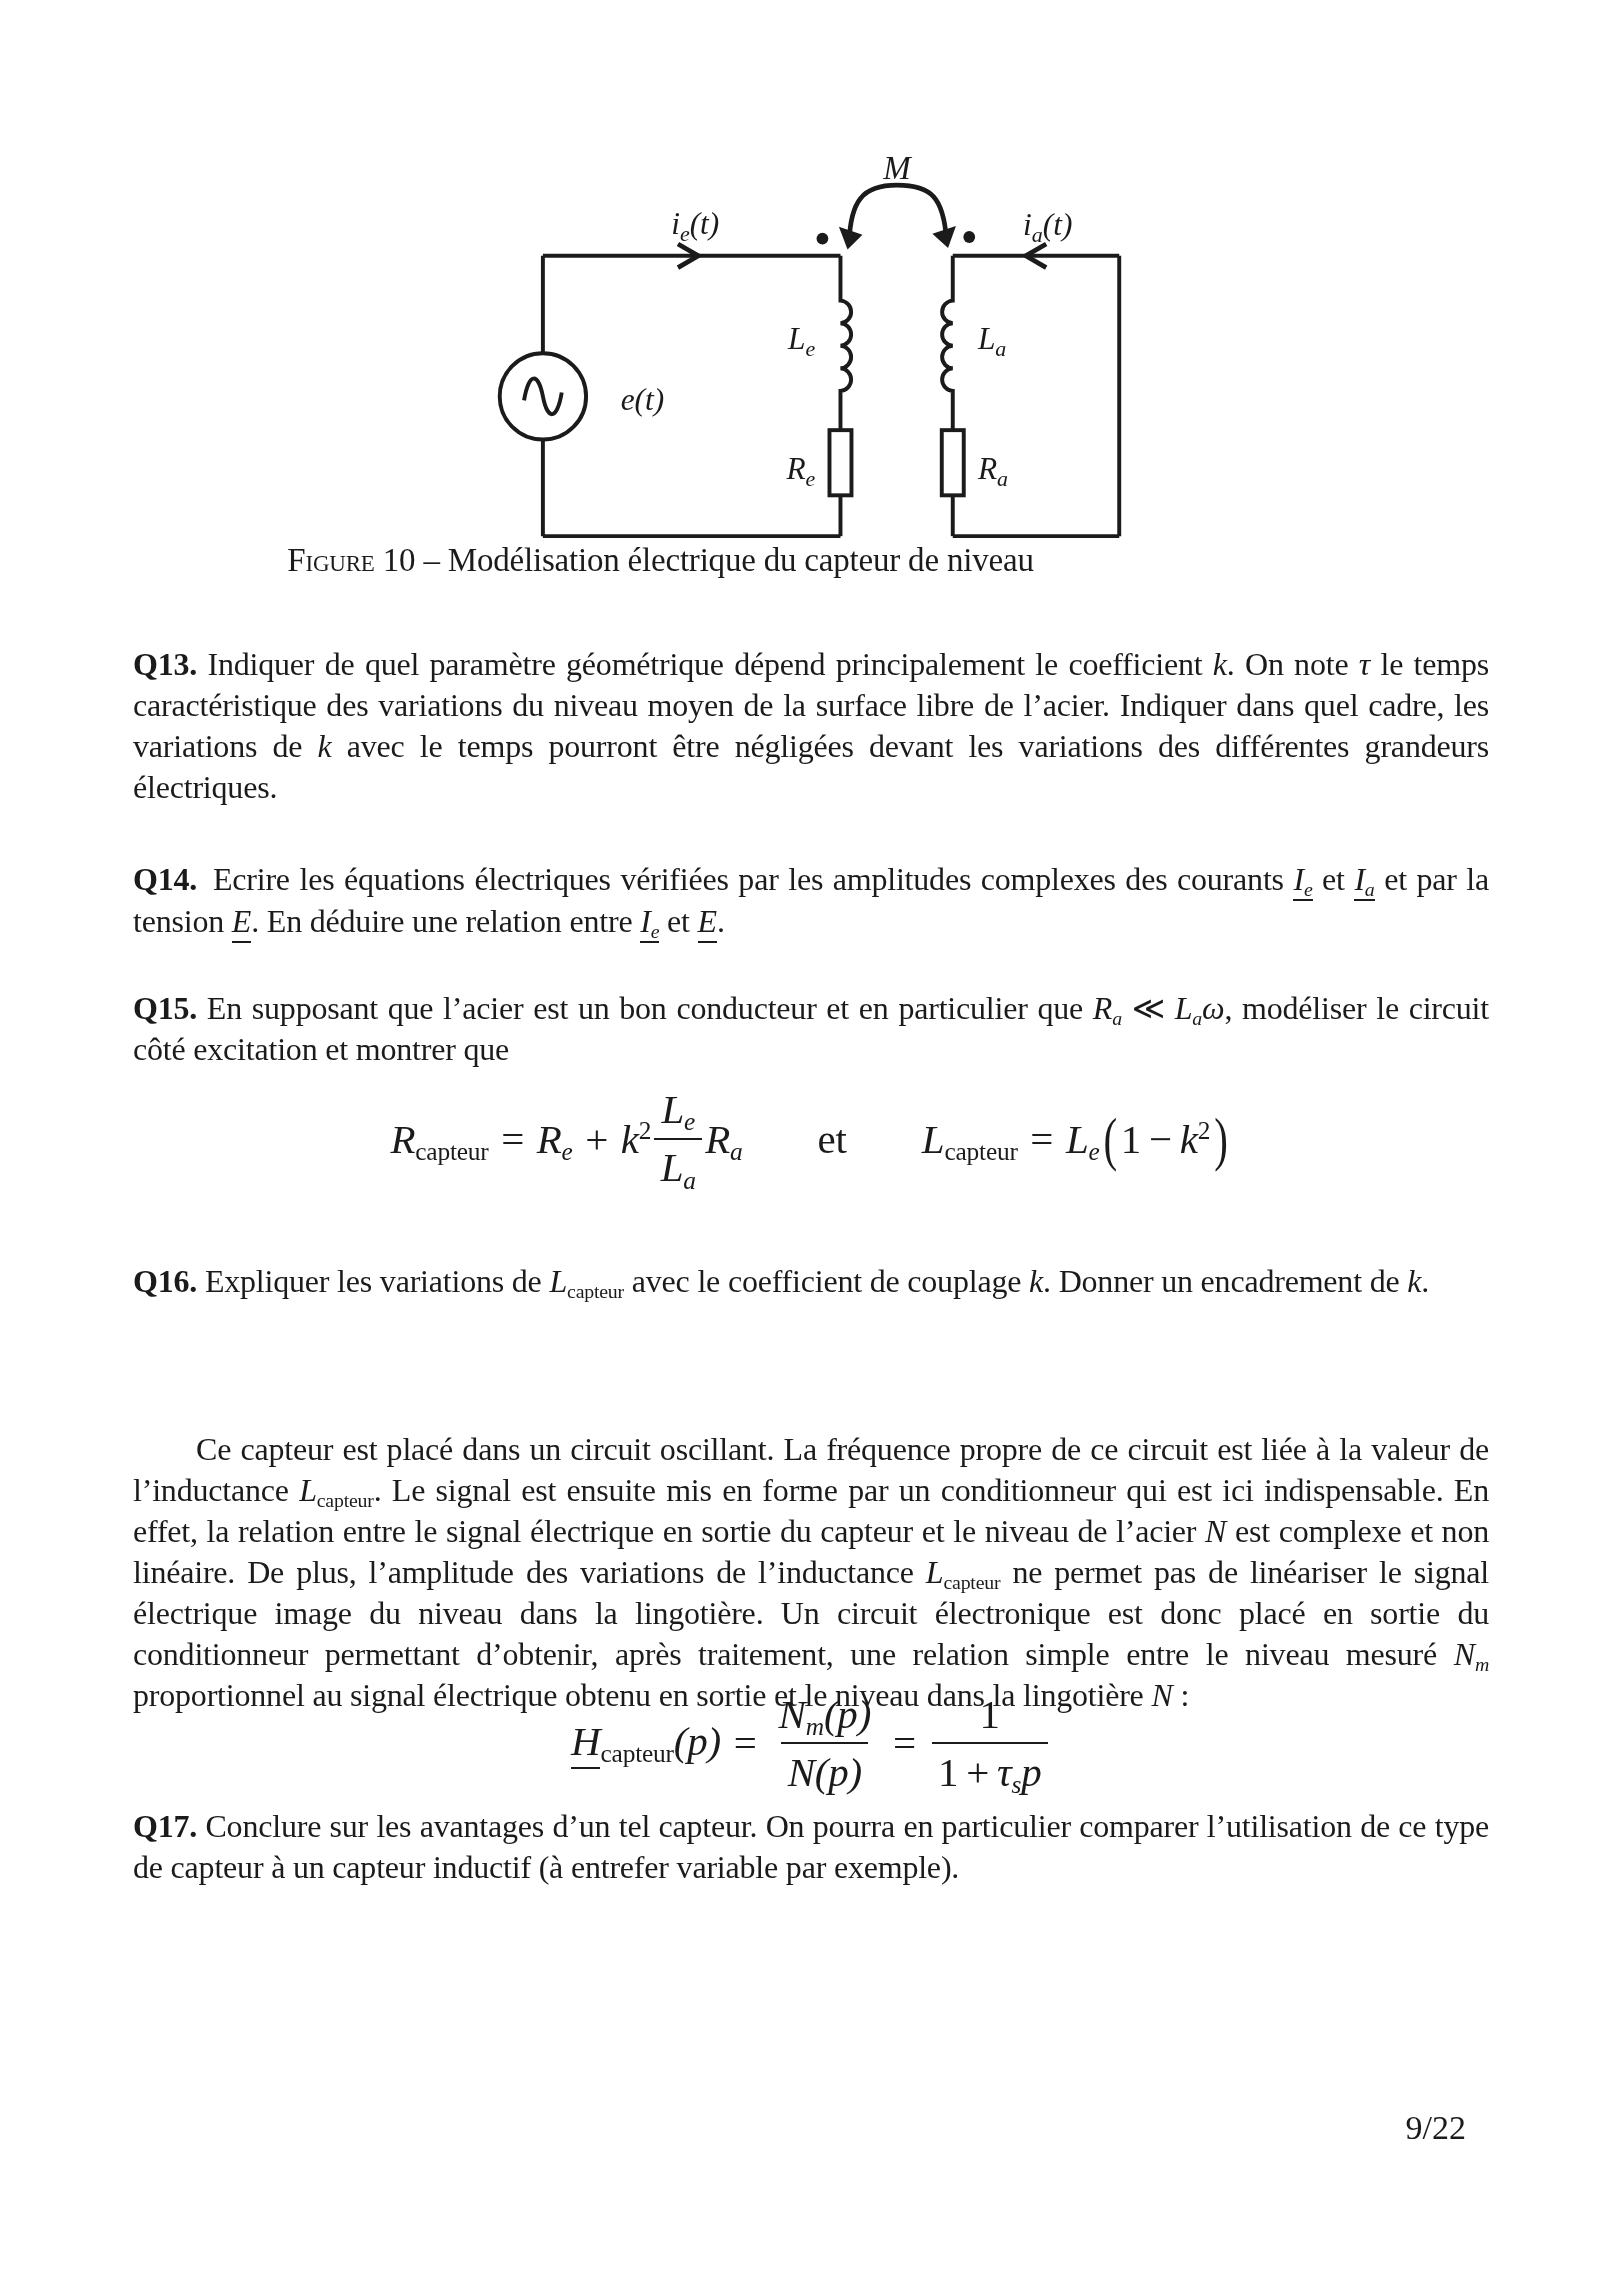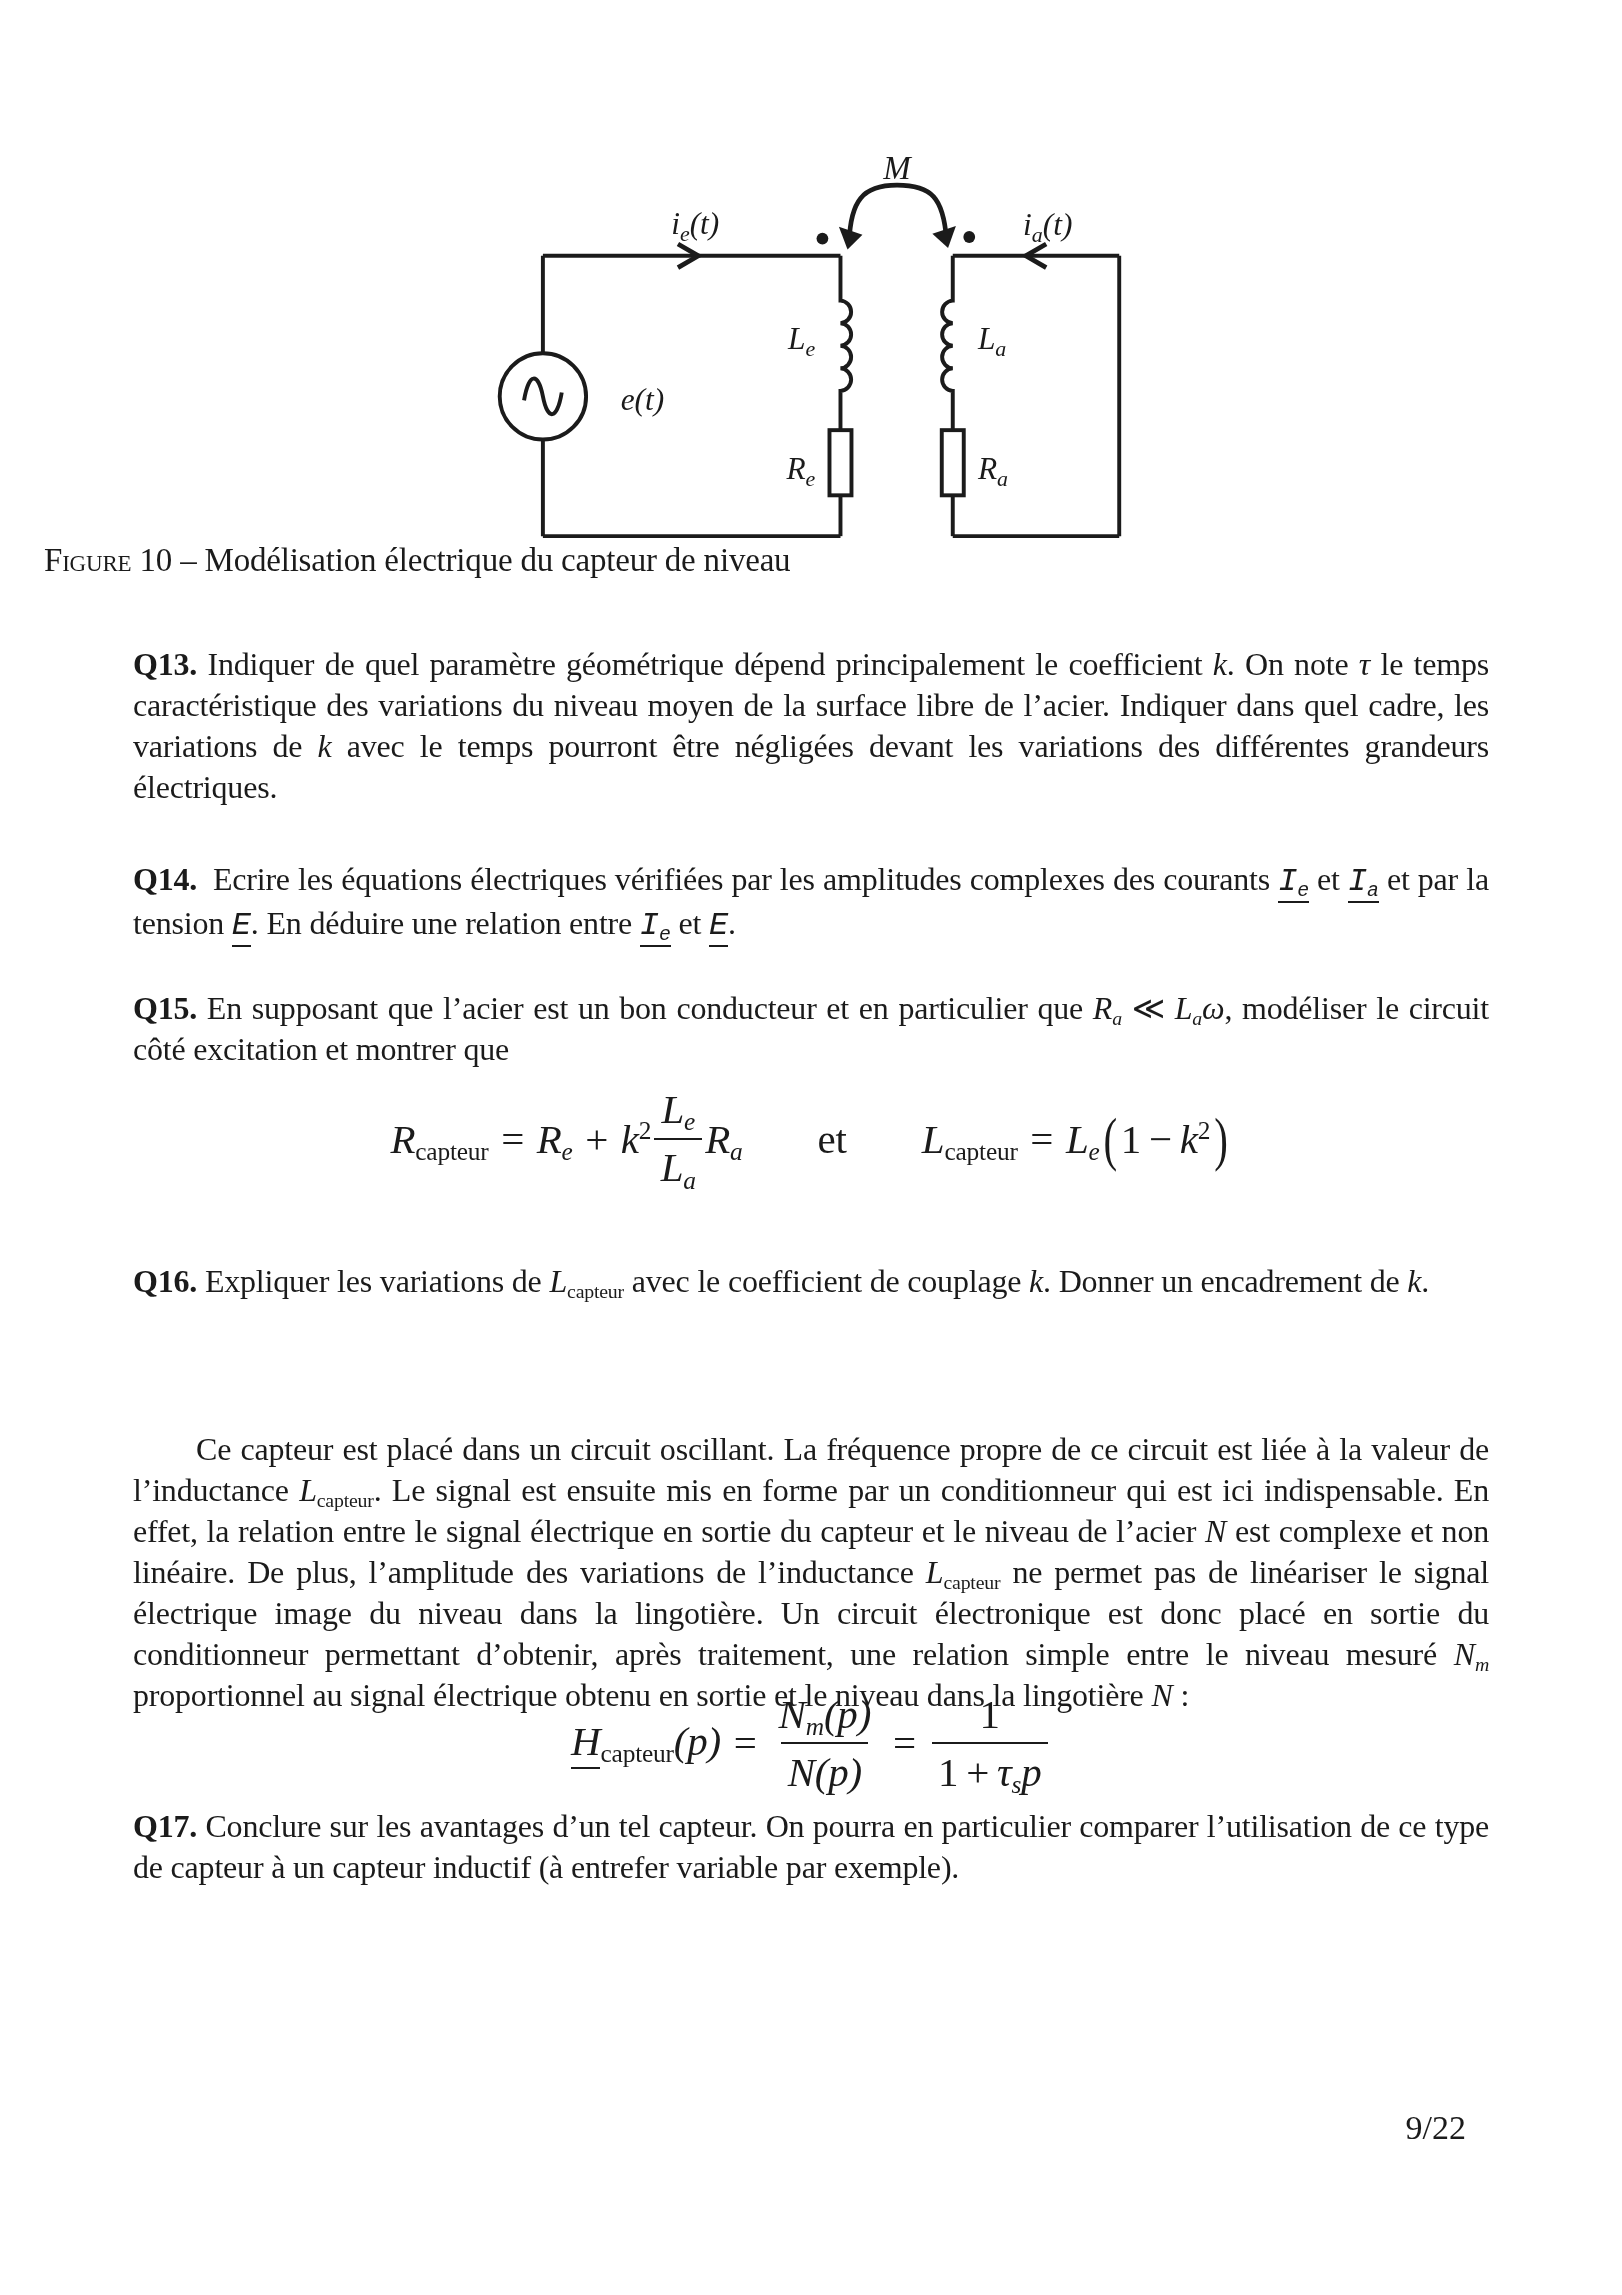--- a/index.html
+++ b/index.html
@@ -12,26 +12,26 @@
     position:absolute;left:133px;width:1356px;
     font-size:32px;line-height:41px;text-align:justify;
     letter-spacing:-0.2px;
   }
   b{font-weight:bold;}
   i{font-style:italic;}
   sub{font-size:0.62em;line-height:0;vertical-align:baseline;position:relative;top:0.28em;}
   sup{font-size:0.62em;line-height:0;vertical-align:baseline;position:relative;top:-0.55em;}
   sub.rm{font-style:normal;}
   .mvar{white-space:nowrap;}
-  .uv{display:inline-block;border-bottom:2.4px solid currentColor;padding-bottom:2.4px;line-height:1.05;font-family:Liberation Mono, monospace;}
+  .uv{display:inline-block;border-bottom:2.4px solid currentColor;padding-bottom:2.4px;line-height:1.05;}
   .indent{text-indent:63px;}
 
   .caption{
-    position:absolute;left:0;width:1321px;top:542px;
-    font-size:33px;letter-spacing:-0.2px;padding-left:44px;
+    position:absolute;left:0;width:1321px;top:542px;text-align:center;
+    font-size:33px;letter-spacing:-0.2px;
   }
   .smallcaps{font-variant:small-caps;}
 
   .display-eq{
     position:absolute;left:133px;width:1356px;
     display:flex;justify-content:center;align-items:center;
     font-size:41px;letter-spacing:-0.2px;
   }
   #eq1{top:1068px;height:141px;}
   #eq2{top:1684px;height:118px;}

